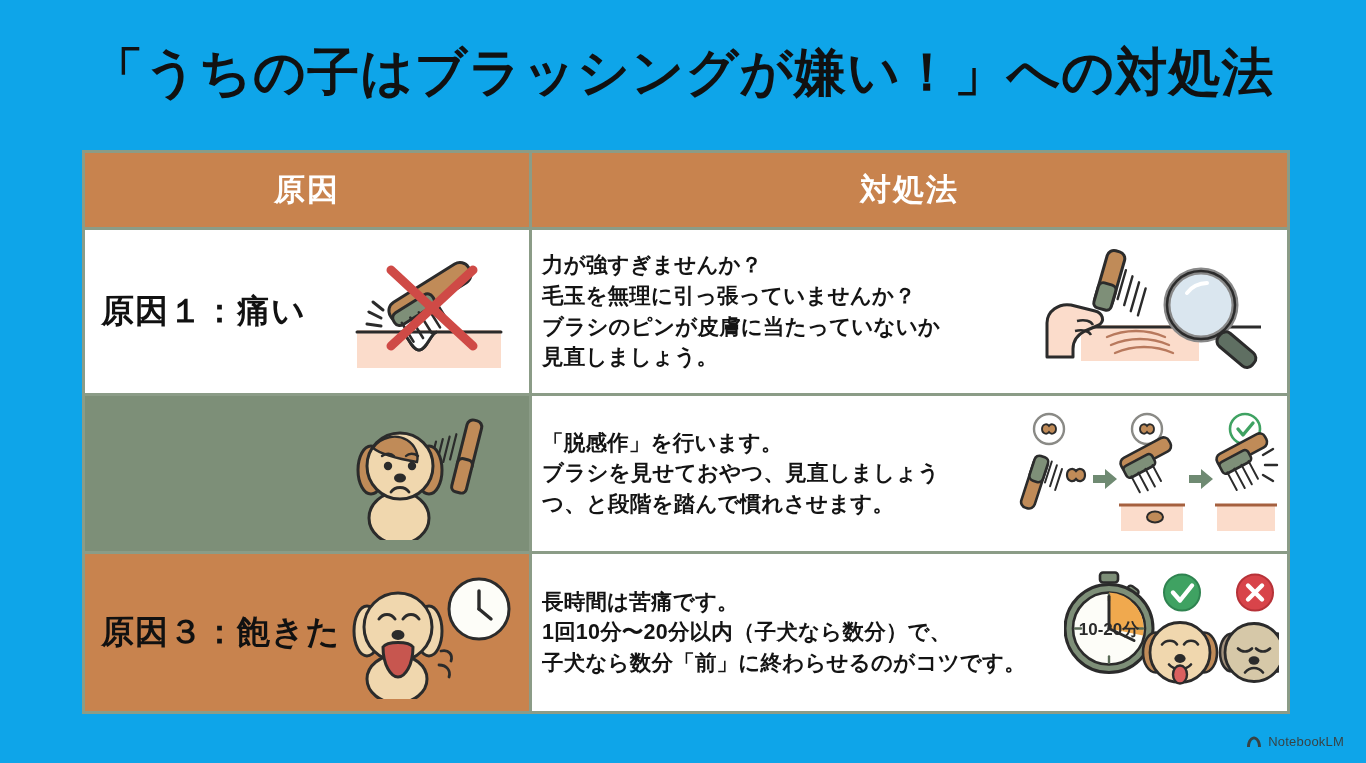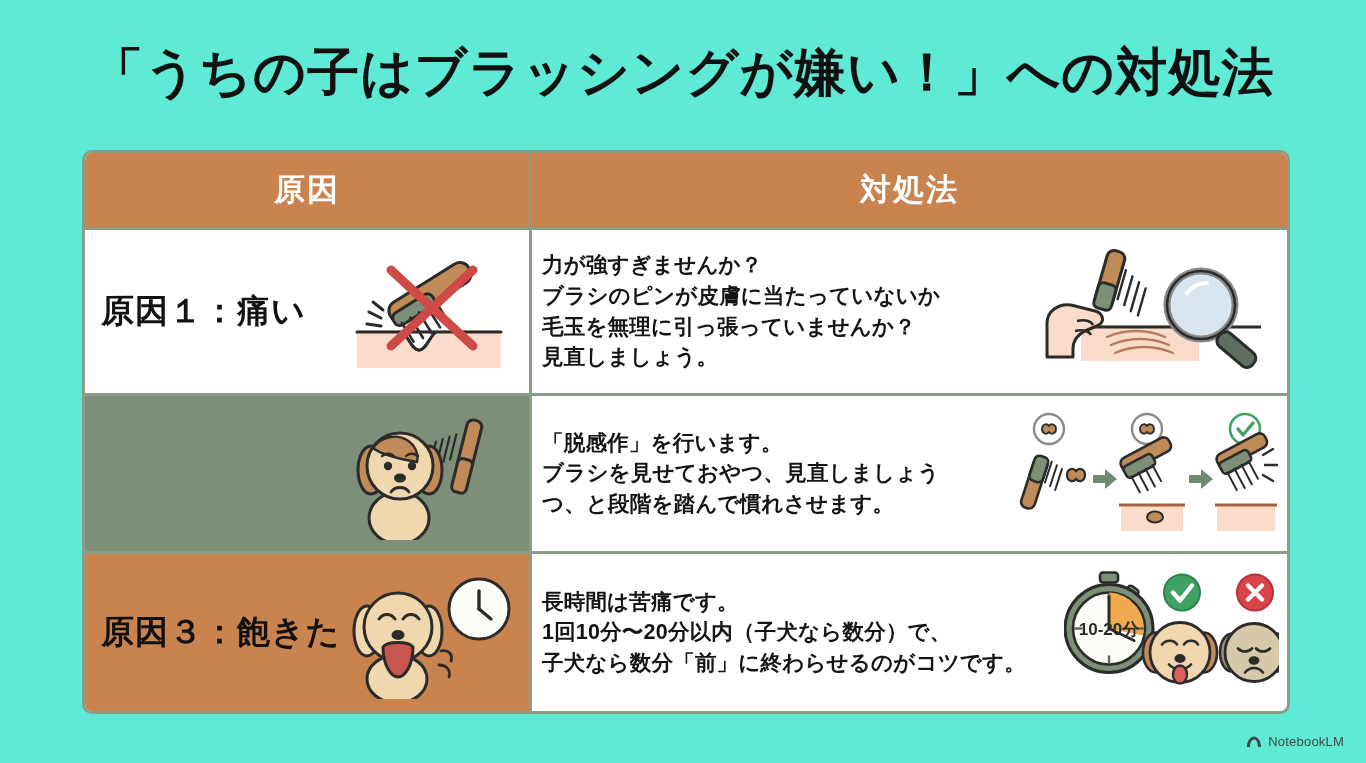--- a/index.html
+++ b/index.html
@@ -11,21 +11,21 @@
     height: 763px;
     background: #f6f4e8;
     font-family: "Liberation Sans", "DejaVu Sans", sans-serif;
     overflow: hidden;
     position: relative;
   }
 
   .slide {
     position: absolute;
     inset: 0;
-    background: #5eead4;
+    background: #0ea5e9;
   }
 
   
   .title {
     position: absolute;
     top: 38px;
     left: 0;
     width: 1366px;
     text-align: center;
     font-size: 52px;
@@ -36,21 +36,21 @@
   }
 
   
   .table {
     position: absolute;
     left: 82px;
     top: 150px;
     width: 1208px;
     height: 564px;
     border: 3px solid #8b9c87;
-    border-radius: 10px;
+    border-radius: 0;
     box-sizing: border-box;
     overflow: hidden;
     background: #ffffff;
     display: flex;
     flex-direction: column;
   }
 
   .thead {
     display: flex;
     height: 74px;
@@ -195,22 +195,22 @@
           </g>
           <g stroke="#cf4a46" stroke-width="9" stroke-linecap="round">
             <line x1="52" y1="24" x2="134" y2="100"></line>
             <line x1="134" y1="24" x2="52" y2="100"></line>
           </g>
         </svg>
       </div>
       <div class="cell-fix">
         <div class="fix-text">
           <div>力が強すぎませんか？</div>
+          <div>毛玉を無理に引っ張っていませんか？</div>
           <div>ブラシのピンが皮膚に当たっていないか</div>
-          <div>毛玉を無理に引っ張っていませんか？</div>
           <div>見直しましょう。</div>
         </div>
         <svg class="fix-art art1" viewBox="0 0 250 130">
           <rect x="52" y="78" width="118" height="36" fill="#fbdccb"></rect>
           <path d="M22 80 L232 80" stroke="#2b2b2b" stroke-width="3"></path>
           <g stroke="#b8795d" stroke-width="2.4" fill="none" stroke-linecap="round">
             <path d="M78 90 C96 82 118 82 136 90"></path>
             <path d="M82 98 C100 90 122 90 140 98"></path>
             <path d="M86 106 C104 98 126 98 144 106"></path>
           </g>

